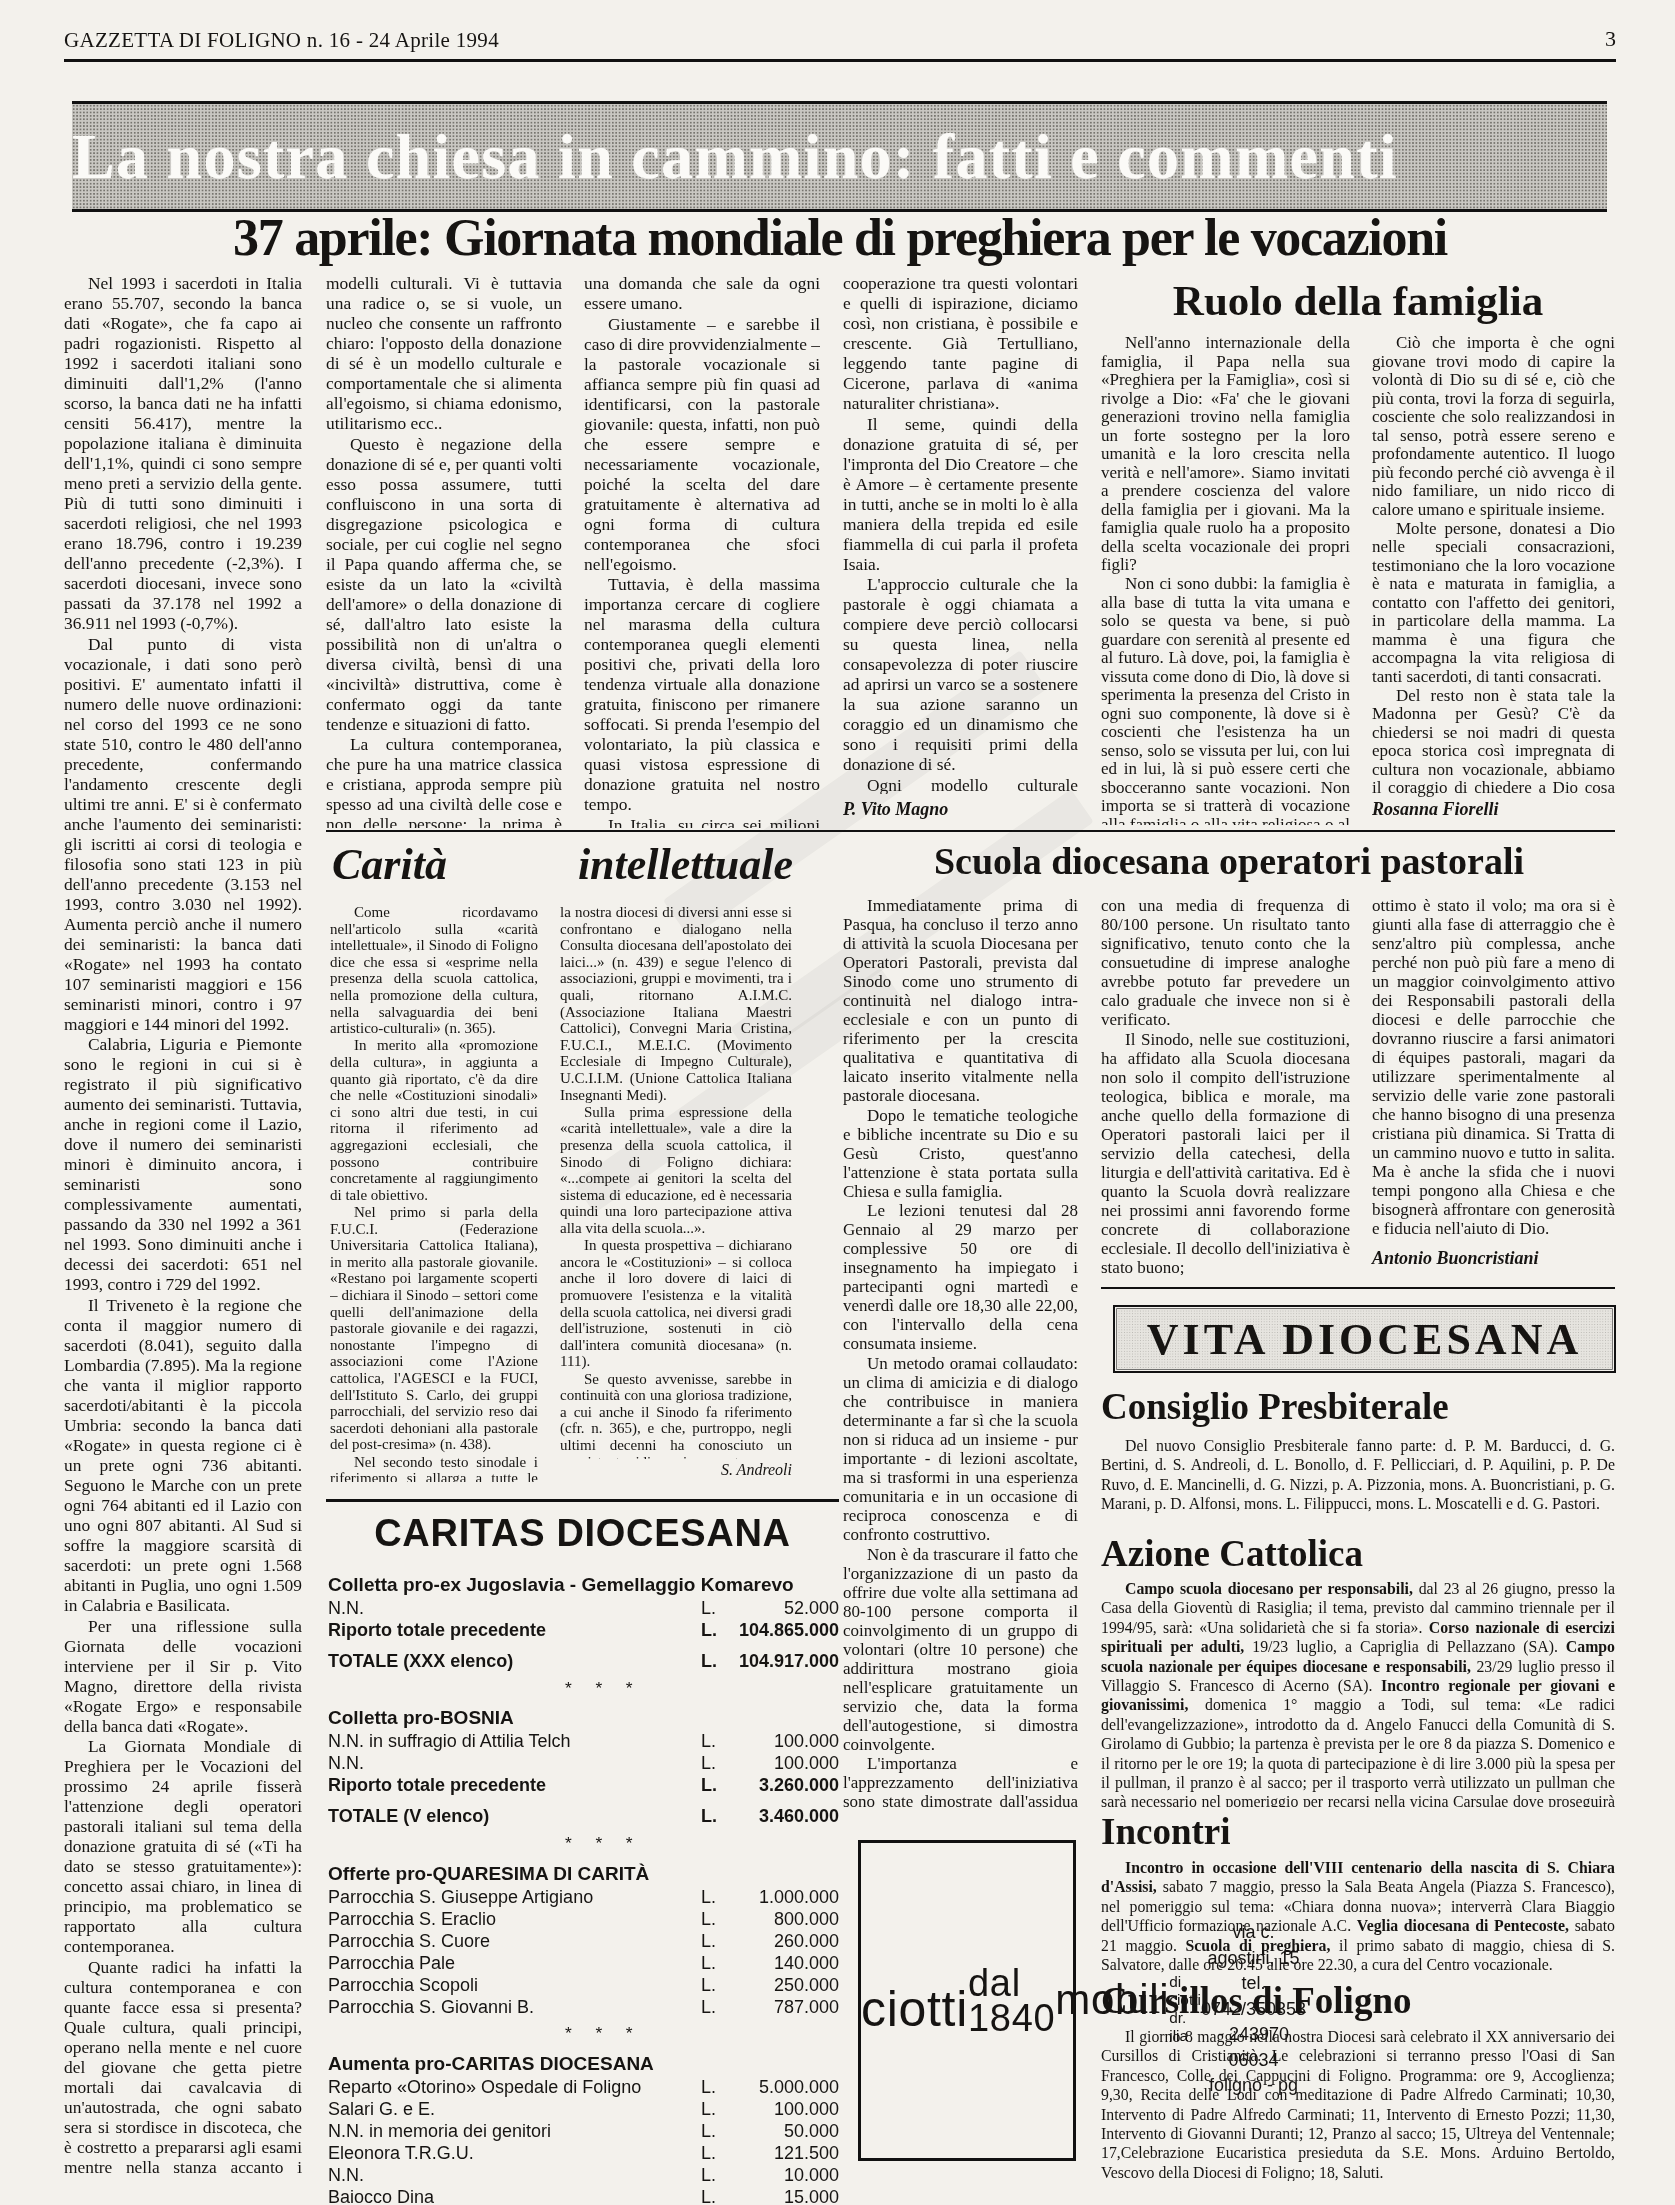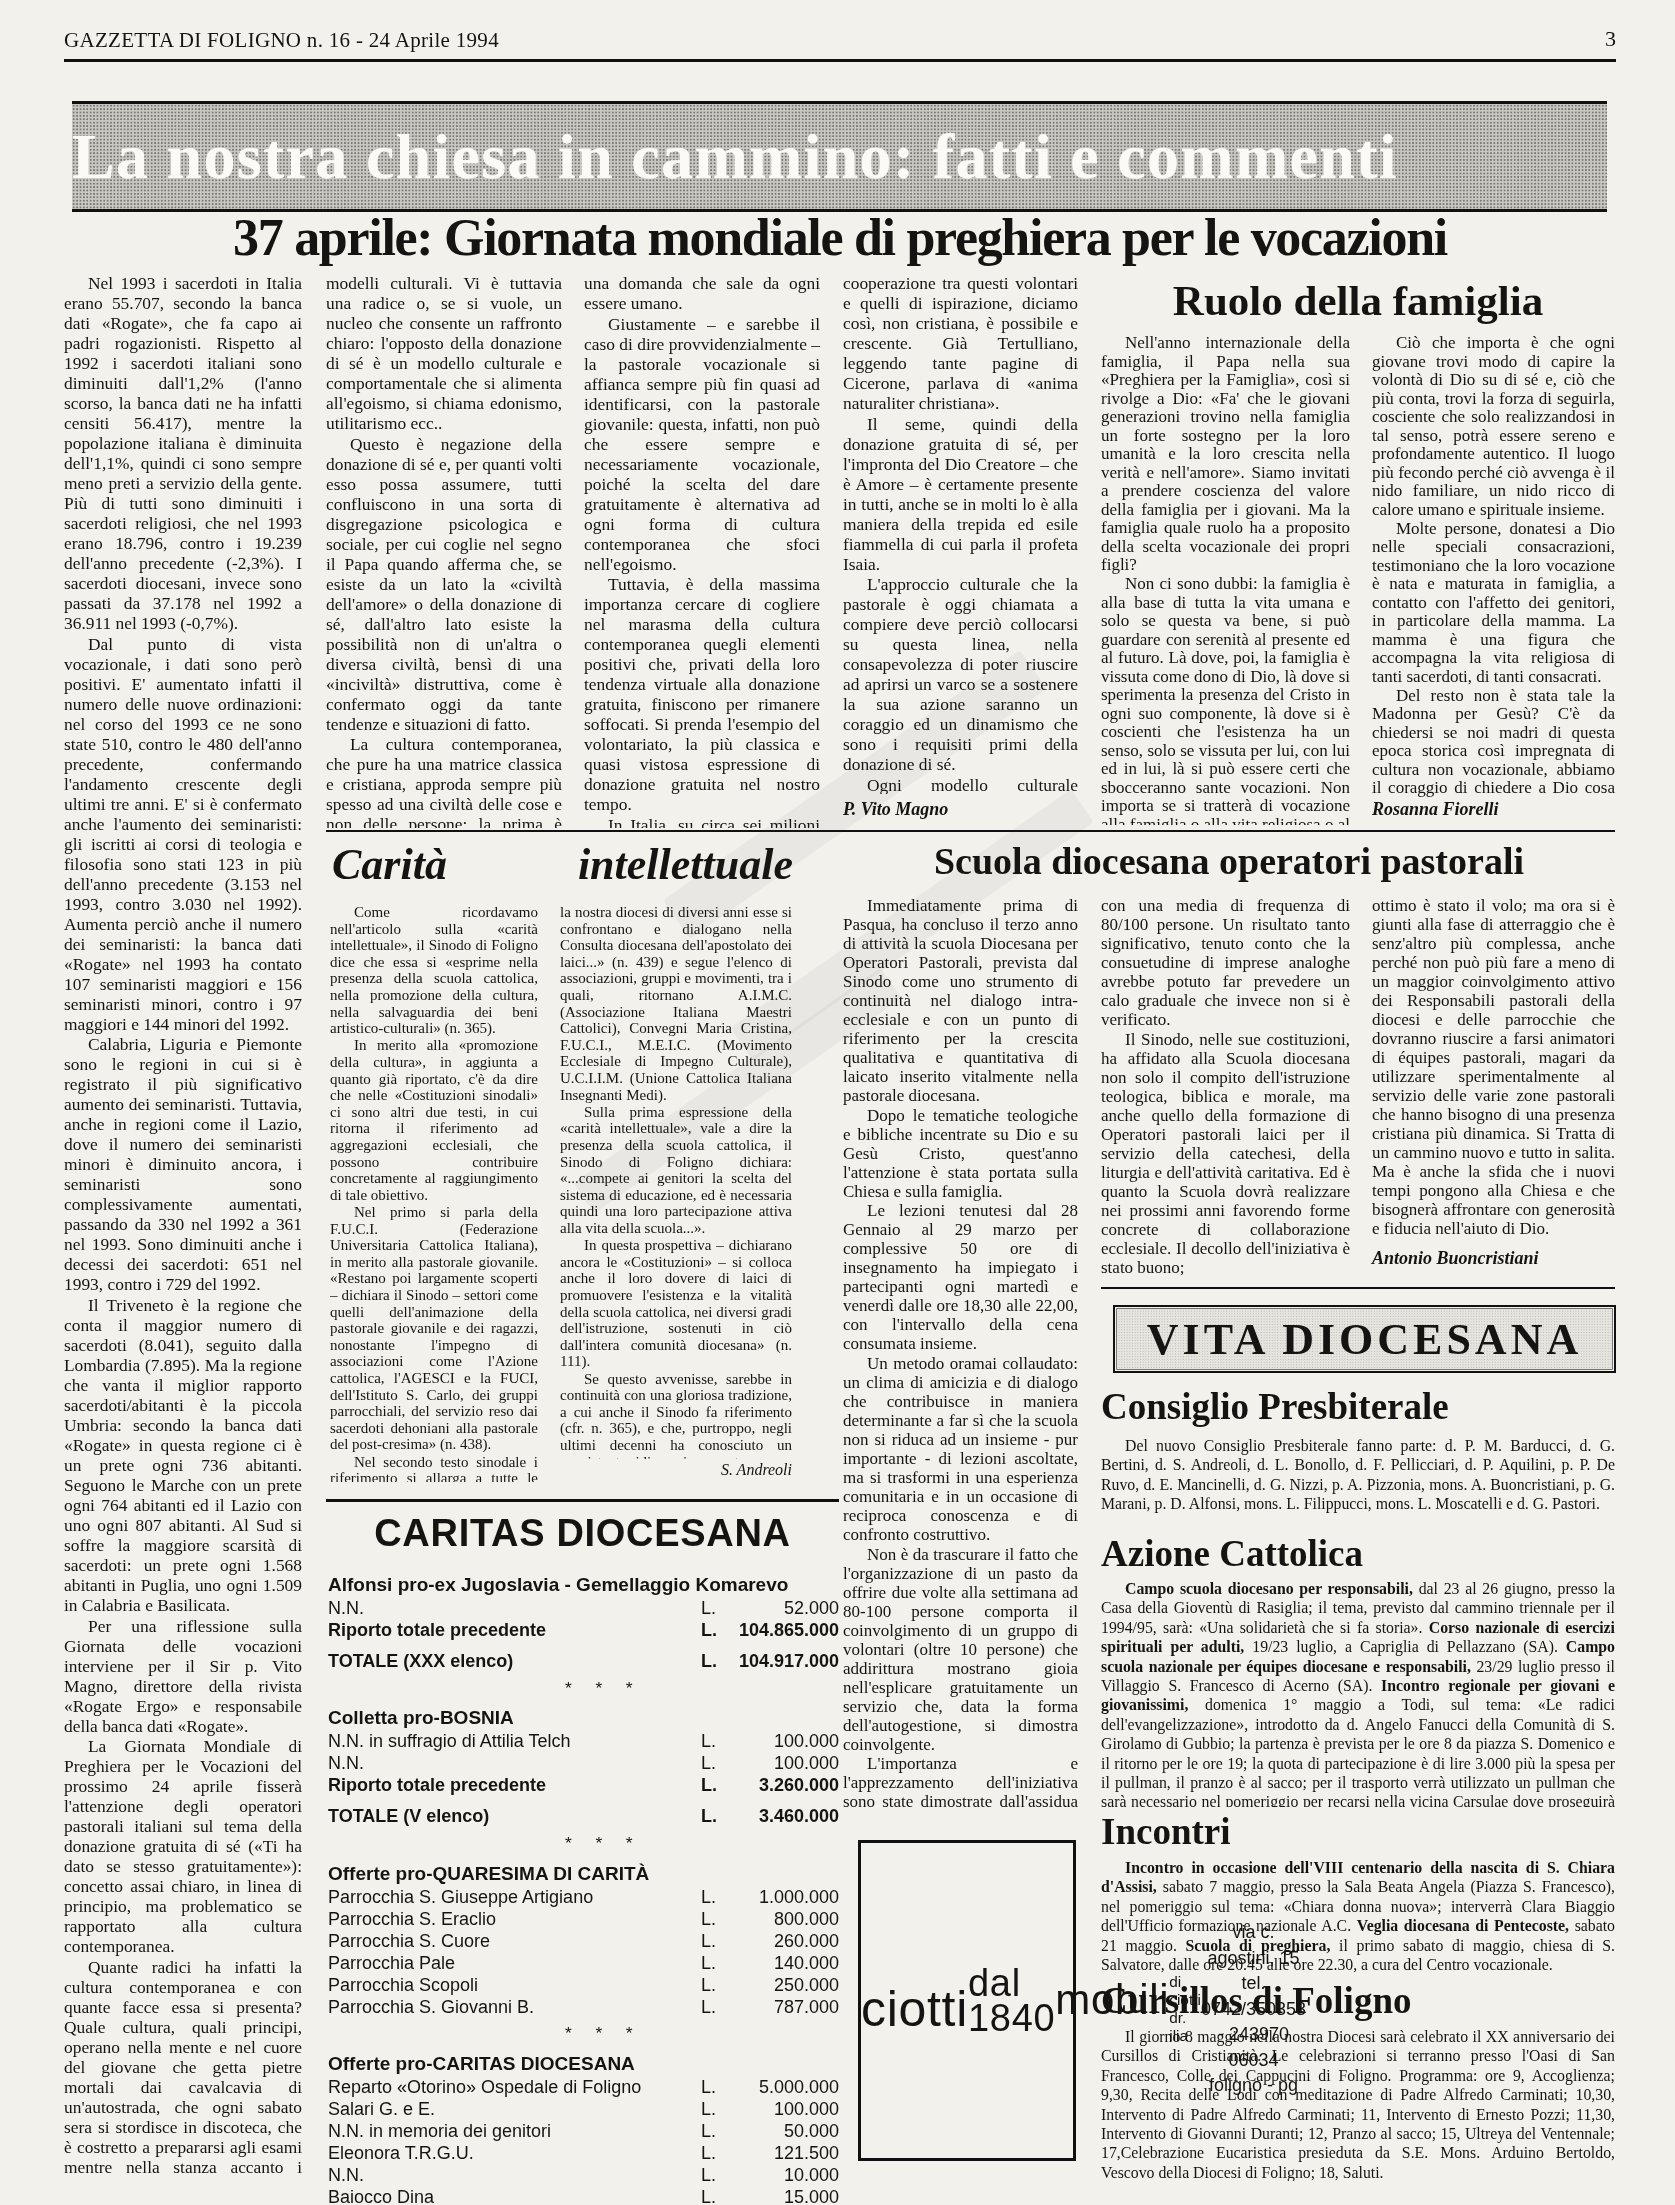--- a/index.html
+++ b/index.html
@@ -166,21 +166,21 @@
   </div>
 <div class="abs col scuola-col cont" style="left:1372px;top:896px;width:243px;height:350px;">
     <p>ottimo è stato il volo; ma ora si è giunti alla fase di atterraggio che è senz'altro più complessa, anche perché non può più fare a meno di un maggior coinvolgimento attivo dei Responsabili pastorali della diocesi e delle parrocchie che dovranno riuscire a farsi animatori di équipes pastorali, magari da utilizzare sperimentalmente al servizio delle varie zone pastorali che hanno bisogno di una presenza cristiana più dinamica. Si Tratta di un cammino nuovo e tutto in salita. Ma è anche la sfida che i nuovi tempi pongono alla Chiesa e che bisognerà affrontare con generosità e fiducia nell'aiuto di Dio.</p>
   </div>
 <div class="abs byline" style="left:1372px;top:1248px;width:243px;">Antonio Buoncristiani</div>
 
 <div class="abs rule" style="left:326px;top:1499px;width:513px;height:2.7px;"></div>
 <div class="abs car-title">CARITAS DIOCESANA</div>
 <div class="abs car-list">
     <div class="c-row hdr">
-      <span class="lbl">Alfonsi pro-ex Jugoslavia - Gemellaggio Komarevo</span>
+      <span class="lbl">Colletta pro-ex Jugoslavia - Gemellaggio Komarevo</span>
     </div>
     <div class="c-row item">
       <span class="lbl">N.N.</span>
       <span class="lira">L.</span>
       <span class="amt">52.000</span>
     </div>
     <div class="c-row bld">
       <span class="lbl">Riporto totale precedente</span>
       <span class="lira">L.</span>
       <span class="amt">104.865.000</span>
@@ -243,21 +243,21 @@
       <span class="lira">L.</span>
       <span class="amt">250.000</span>
     </div>
     <div class="c-row item">
       <span class="lbl">Parrocchia S. Giovanni B.</span>
       <span class="lira">L.</span>
       <span class="amt">787.000</span>
     </div>
     <div class="c-stars">* * *</div>
     <div class="c-row hdr">
-      <span class="lbl">Offerte pro-CARITAS DIOCESANA</span>
+      <span class="lbl">Aumenta pro-CARITAS DIOCESANA</span>
     </div>
     <div class="c-row item">
       <span class="lbl">Reparto «Otorino» Ospedale di Foligno</span>
       <span class="lira">L.</span>
       <span class="amt">5.000.000</span>
     </div>
     <div class="c-row item">
       <span class="lbl">Salari G. e E.</span>
       <span class="lira">L.</span>
       <span class="amt">100.000</span>

